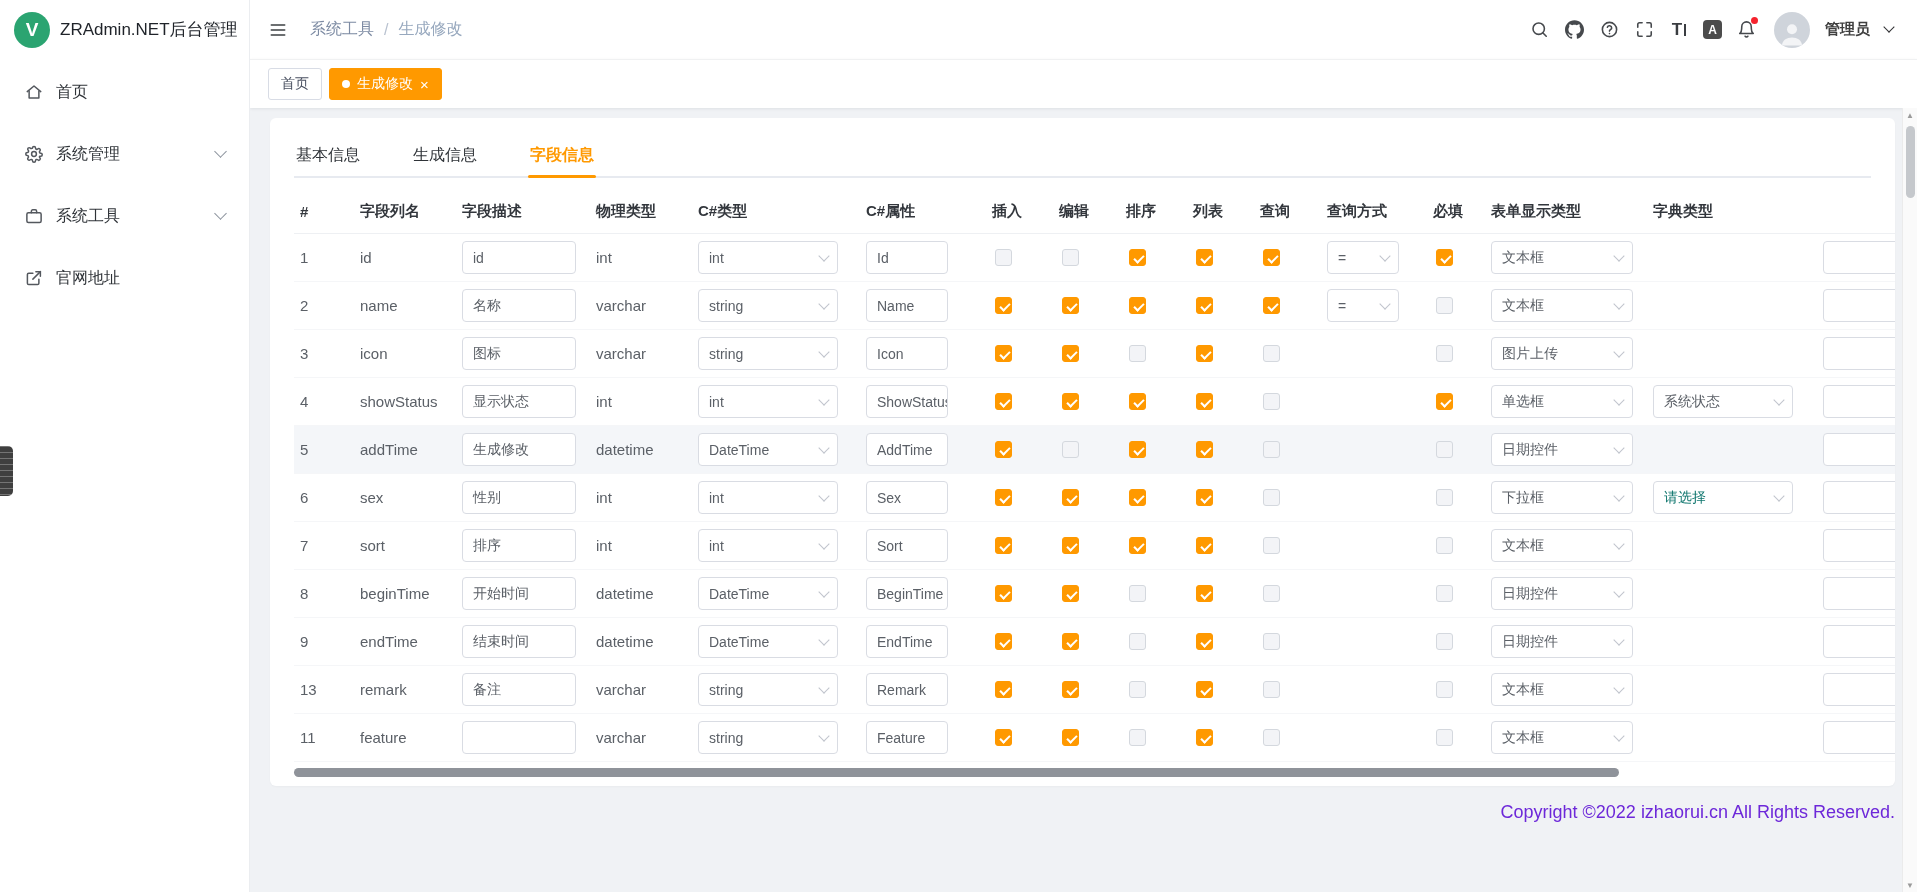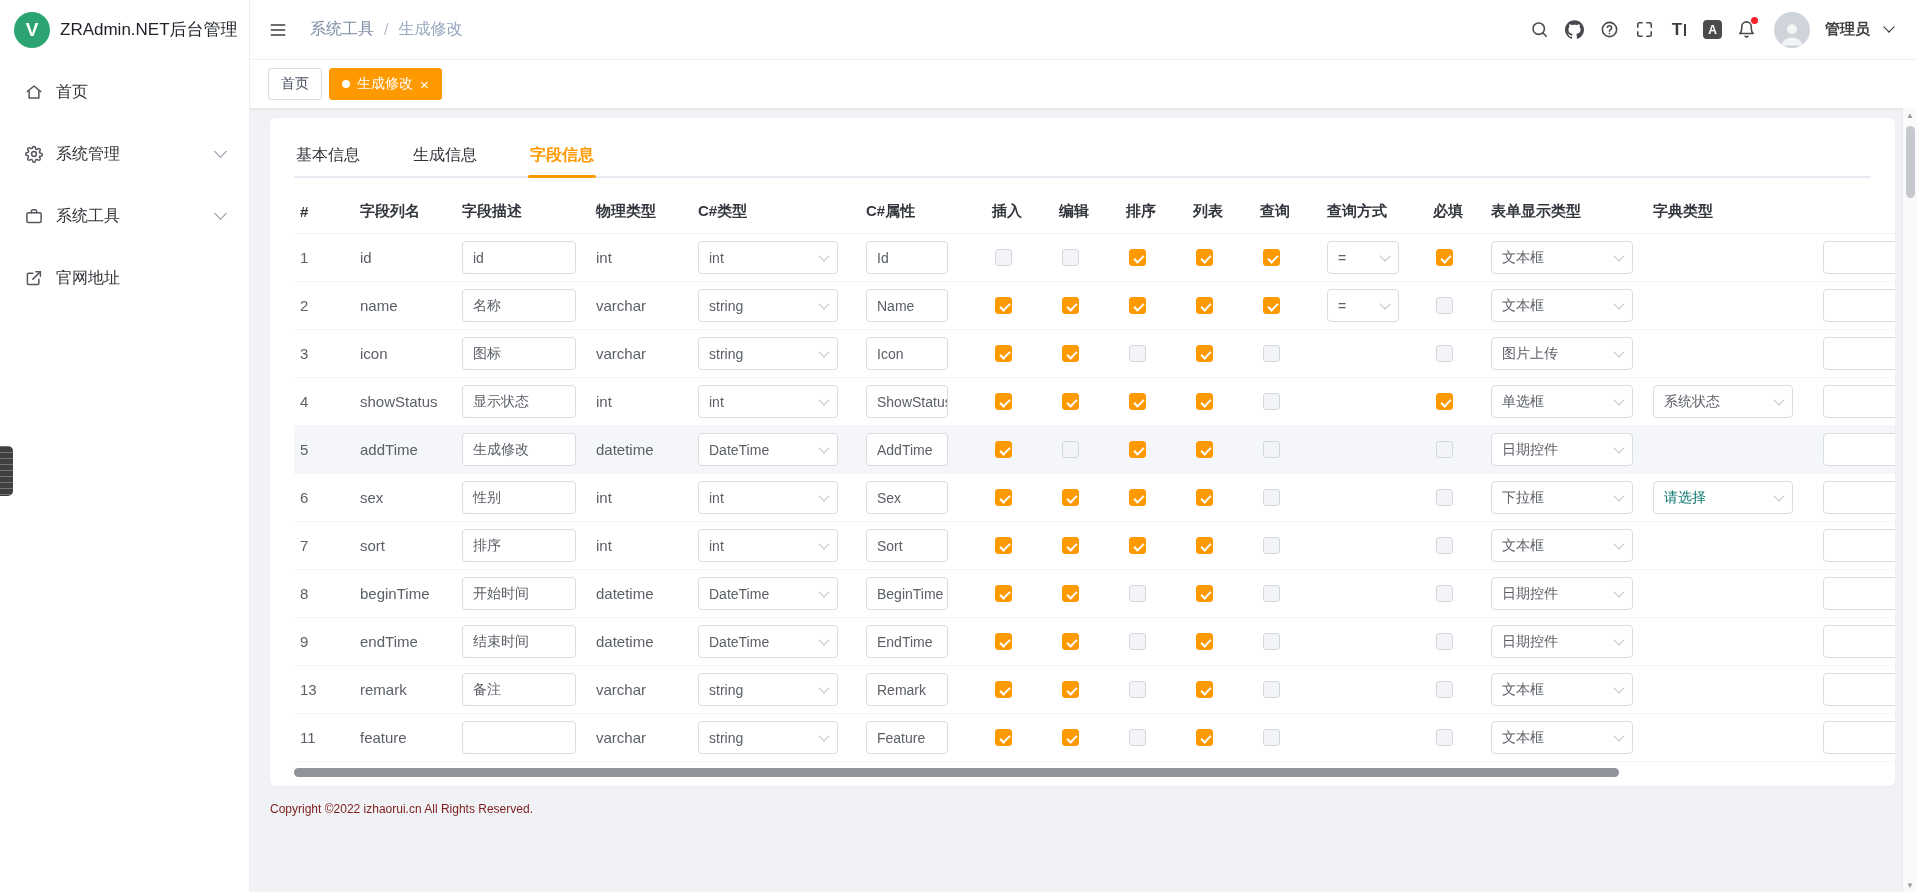--- a/index.html
+++ b/index.html
@@ -113,21 +113,21 @@
   .hthumb{position:absolute;left:0;top:0;height:9px;width:84%;background:#8f939a;border-radius:5px;cursor:pointer}
 
   .actions{display:flex;justify-content:center;align-items:center;gap:14px;margin-top:22px;margin-right:24px}
   .btn{height:38px;border-radius:4px;border:1px solid transparent;font-size:15px;display:flex;align-items:center;
     gap:7px;padding:0 17px;cursor:pointer;font-family:inherit}
   .btn i{font-style:normal;font-size:14px;line-height:1}
   .btn-submit{background:#ff9900;color:#fff}
   .btn-refresh{background:#4fc41f;color:#fff}
   .btn-back{background:#fff;color:#51565d;border-color:#d9dce3}
 
-  .footer{text-align:left;color:#7f1d1d;font-size:12px;margin-top:16px}
+  .footer{text-align:right;color:#6d28d9;font-size:18px;margin-top:16px}
 
   
   .vscrollbar{position:absolute;right:0;top:108px;bottom:0;width:15px;background:#fafafa;
     border-left:1px solid #ebebeb;display:flex;flex-direction:column;align-items:center;z-index:6;cursor:pointer}
   .vs-arrow{height:14px;width:100%;display:flex;align-items:center;justify-content:center;color:#9a9a9a;font-size:8px;flex:none}
   .vs-arrow.up::before{content:"\25B2"}
   .vs-arrow.down::before{content:"\25BC"}
   .vs-arrow.down{margin-top:auto}
   .vthumb{width:9px;height:72px;background:#c5c8cc;border-radius:5px;margin-top:4px;flex:none}
 </style>

